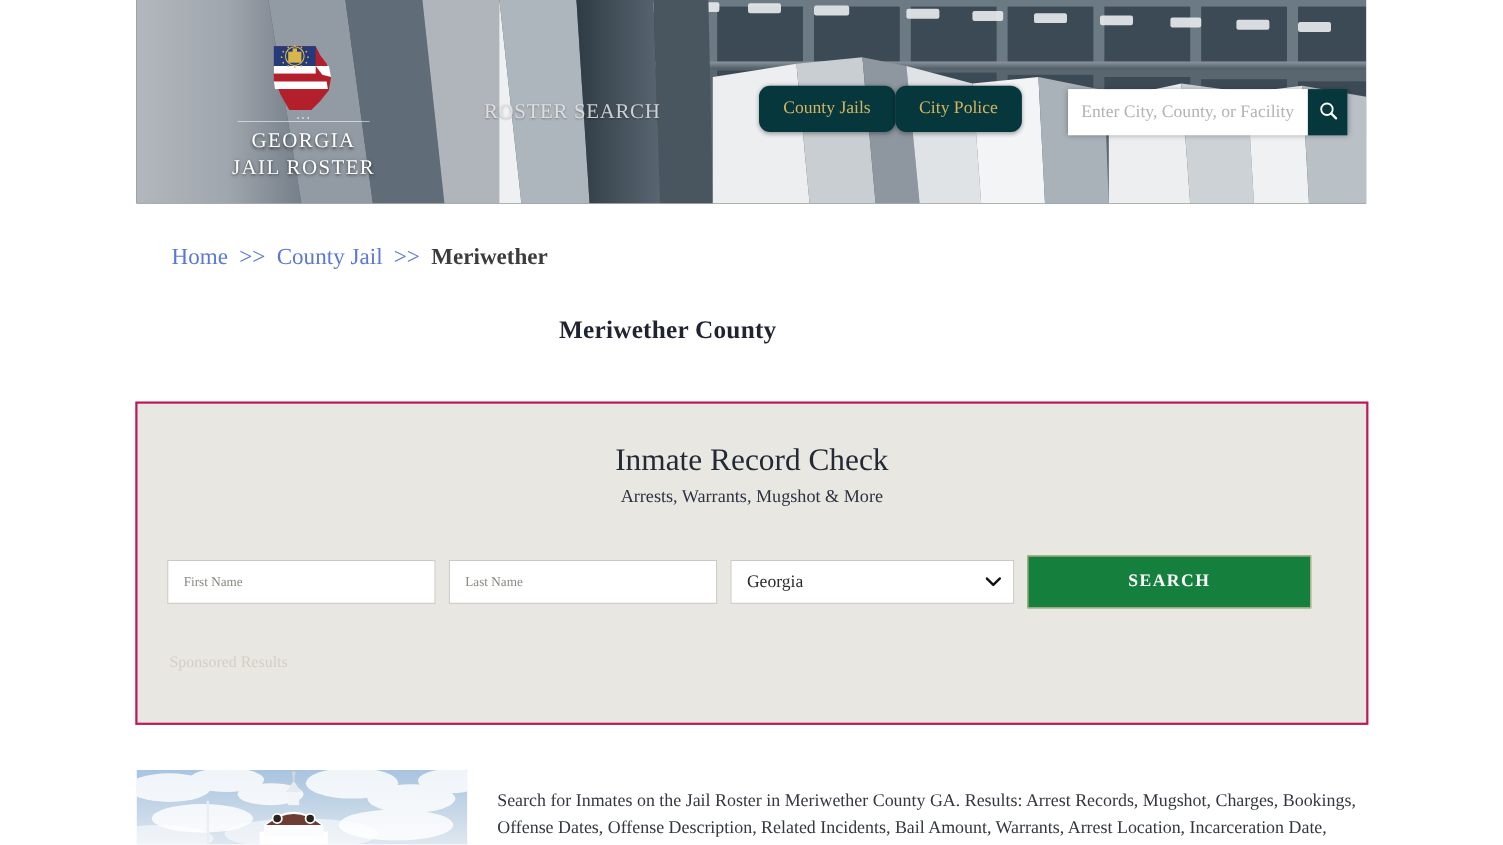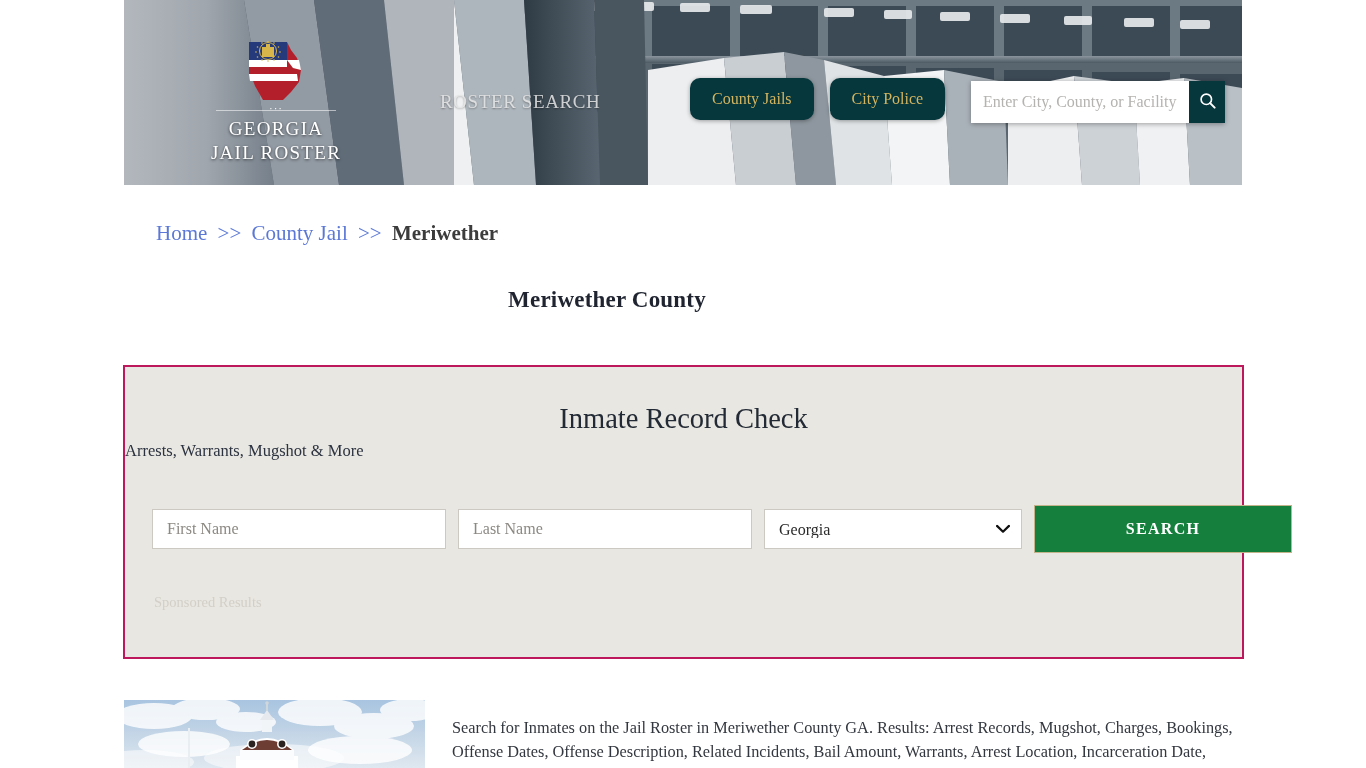--- a/index.html
+++ b/index.html
@@ -43,21 +43,21 @@
     font-family: "Liberation Serif", serif;
   }
 
   .roster-search-overlay {
     position: absolute; left: 316px; top: 91px; z-index: 3;
     color: #e5e5e5; font-size: 19px; letter-spacing: .6px;
     opacity: .85; font-family: "Liberation Serif", serif;
     text-shadow: 0 1px 2px rgba(0,0,0,.4);
   }
 
-  .nav-btns { position:absolute; left: 566px; top: 78px; display:flex; gap: 16px; z-index:5; }
+  .nav-btns { position:absolute; left: 566px; top: 78px; display:flex; gap: 0; z-index:5; }
   .nav-btn {
     background: #06373d;
     color: #d4b45e;
     font-size: 16px;
     padding: 12px 22px;
     border: none; border-radius: 10px;
     font-family: "Liberation Serif", serif;
     cursor: pointer; white-space: nowrap;
     box-shadow: 0 1px 4px rgba(0,0,0,.35);
   }
@@ -98,31 +98,31 @@
     width: 1121px; height: 294px;
     background: #e9e7e1;
     border: 2px solid #be185d;
   }
   .panel-title {
     text-align:center; margin-top: 36px;
     font-size: 28.5px; color: #222a35; font-weight: 400;
     font-family:"Liberation Serif", serif;
   }
   .panel-sub {
-    text-align:left; margin-top: 6px;
+    text-align:center; margin-top: 6px;
     font-size: 16.5px; color:#2b3240; font-family:"Liberation Serif", serif;
   }
   .form-row {
     position:absolute; left: 27px; top: 138px;
     display:flex; align-items:center; gap: 12px;
   }
   .f-input {
-    width: 294px; height: 40px;
+    width: 244px; height: 40px;
     border: 1px solid #ccc9c2; background:#fff;
-    padding: 0 14px; font-size: 16px; color:#444;
+    padding: 0 14px; font-size: 12px; color:#444;
     font-family:"Liberation Serif", serif; outline:none;
   }
   .f-input::placeholder { color:#8c8983; }
   .f-select-wrap { position:relative; width: 258px; height: 40px; }
   .f-select {
     width:100%; height:100%; border:1px solid #ccc9c2; background:#fff;
     padding: 0 30px 0 14px; font-size:16px; color:#2b2b2b;
     font-family:"Liberation Serif", serif;
     appearance:none; -webkit-appearance:none; outline:none; cursor:pointer;
   }

